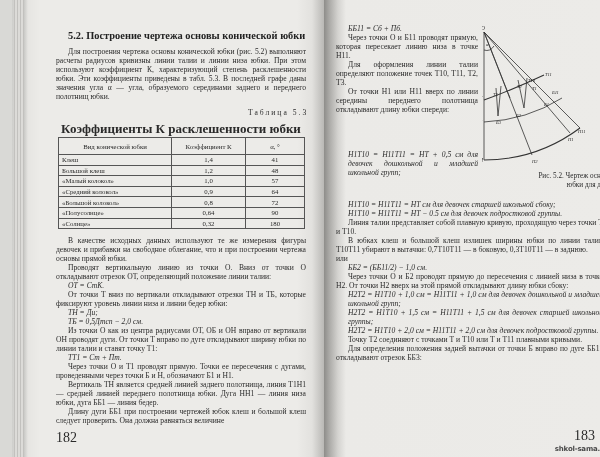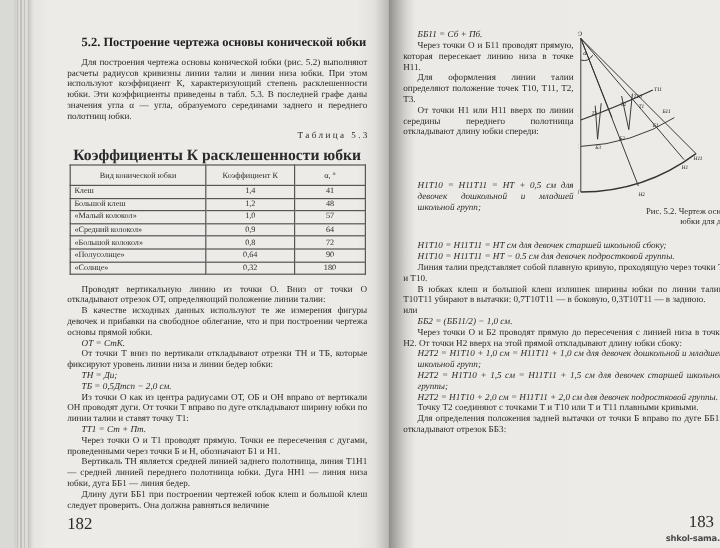--- a/index.html
+++ b/index.html
@@ -83,22 +83,22 @@
         </tr>
       <tr>
           <td>«Солнце»</td>
           <td class="c">0,32</td>
           <td class="c">180</td>
         </tr>
     </tbody>
   </table>
 
   <div class="left-col text" style="top:236px;">
+    <div class="indent">В качестве исходных данных используют те же измерения фигуры девочек и прибавки на свободное облегание, что и при построении чертежа основы прямой юбки.</div>
     <div class="indent">Проводят вертикальную линию из точки О. Вниз от точки О откладывают отрезок ОТ, определяющий положение линии талии:</div>
-    <div class="indent">В качестве исходных данных используют те же измерения фигуры девочек и прибавки на свободное облегание, что и при построении чертежа основы прямой юбки.</div>
     <div class="formula">ОТ = СтК.</div>
     <div class="indent">От точки Т вниз по вертикали откладывают отрезки ТН и ТБ, которые фиксируют уровень линии низа и линии бедер юбки:</div>
     <div class="formula">ТН = Ди;</div>
     <div class="formula">ТБ = 0,5Дтсп − 2,0 см.</div>
     <div class="indent">Из точки О как из центра радиусами ОТ, ОБ и ОН вправо от вертикали ОН проводят дуги. От точки Т вправо по дуге откладывают ширину юбки по линии талии и ставят точку Т1:</div>
     <div class="formula">ТТ1 = Ст + Пт.</div>
     <div class="indent">Через точки О и Т1 проводят прямую. Точки ее пересечения с дугами, проведенными через точки Б и Н, обозначают Б1 и Н1.</div>
     <div class="indent">Вертикаль ТН является средней линией заднего полотнища, линия Т1Н1 — средней линией переднего полотнища юбки. Дуга НН1 — линия низа юбки, дуга ББ1 — линия бедер.</div>
     <div class="indent">Длину дуги ББ1 при построении чертежей юбок клеш и большой клеш следует проверить. Она должна равняться величине</div>
   </div>

